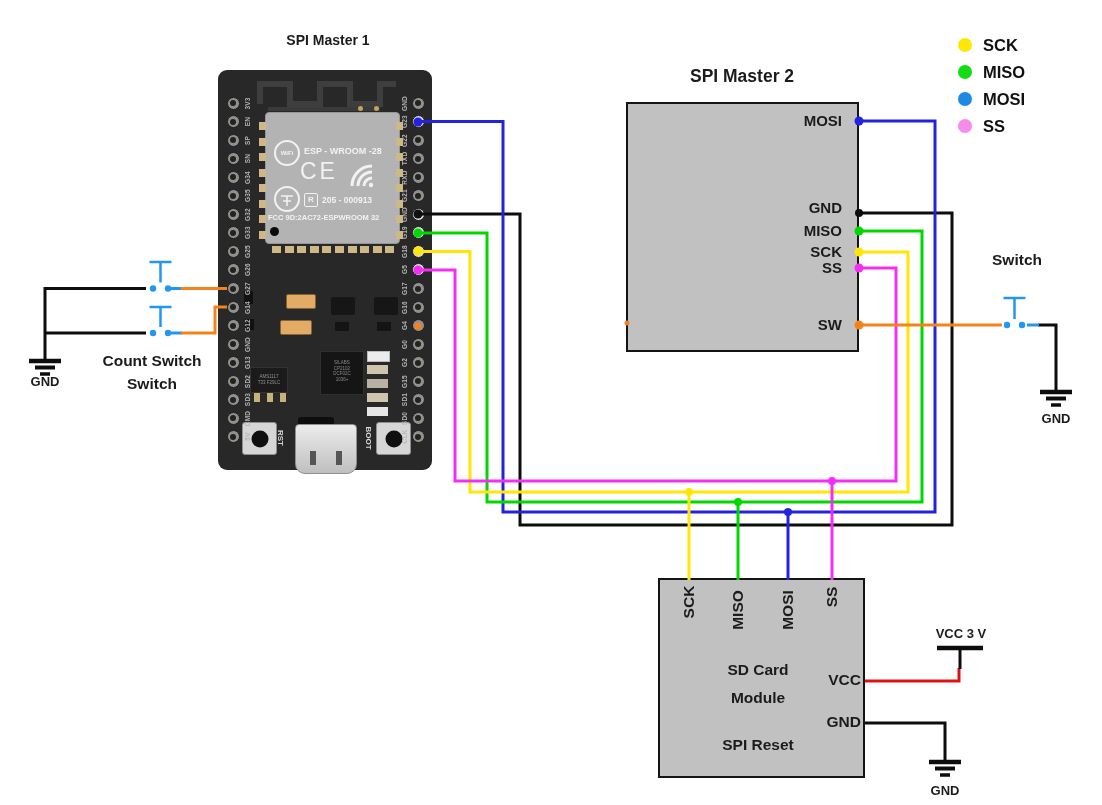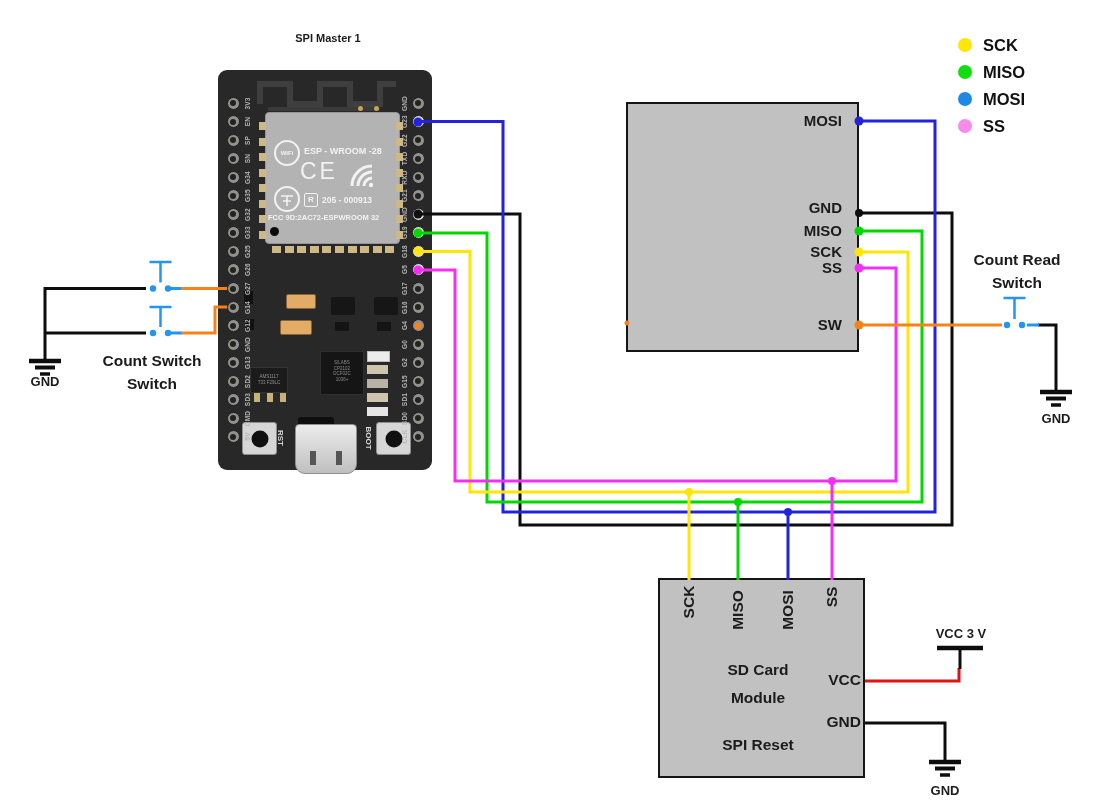--- a/index.html
+++ b/index.html
@@ -25,21 +25,22 @@
   .sdlab{position:absolute;width:150px;text-align:right;font-weight:bold;font-size:15.5px;color:#1b1b1b;}
   .legend-row{position:absolute;display:flex;align-items:center;gap:11px;height:22px;}
   .legend-dot{width:14px;height:14px;border-radius:50%;}
   .legend-txt{font-size:16.5px;font-weight:bold;color:#111;}
 </style>
 </head>
 <body>
 
 <div id="canvas">
 
-  <div class="lbl ctr" style="left:238px;top:32px;width:180px;font-size:11px;">SPI Master 1</div>
+  <div class="lbl ctr" style="left:238px;top:32px;width:180px;font-size:14px;">SPI Master 1</div>
+  <div class="lbl ctr" style="left:652px;top:66px;width:180px;font-size:17.5px;">SPI Master 2</div>
 
   <div id="legend" class="abs" style="left:958px;top:30px;width:130px;">
       <div class="legend-row" style="position: absolute; left: 0px; top: 4px;">
         <div class="legend-dot" style="background: rgb(255, 230, 8);"></div>
         <span class="legend-txt">SCK</span>
       </div>
       <div class="legend-row" style="position: absolute; left: 0px; top: 31px;">
         <div class="legend-dot" style="background: rgb(18, 220, 18);"></div>
         <span class="legend-txt">MISO</span>
       </div>
@@ -74,21 +75,20 @@
       <div class="rlab" style="left: 802px; top: 589px; width: 60px; height: 16px; font-size: 15.5px;">SS</div>
       <div class="sdlab" style="left: 711px; top: 671px;">VCC</div>
       <div class="sdlab" style="left: 711px; top: 713px;">GND</div>
     </div>
 
   <div class="lbl ctr" style="left:52px;top:349px;width:200px;font-size:15.5px;line-height:23px;">
     <div>Count Switch</div>
     <div>Switch</div>
   </div>
   <div class="lbl ctr" style="left:937px;top:248px;width:160px;font-size:15.5px;line-height:23px;">
-    <div>Count Read</div>
     <div>Switch</div>
   </div>
 
   <div class="lbl ctr" style="left:916px;top:626px;width:90px;font-size:13px;">VCC 3 V</div>
 
   <div id="esp-board">
     <svg class="abs" style="left:28px;top:4px;" width="160" height="34">
       <path d="M14,30 L14,10 L44,10 L44,30 L74,30 L74,10 L104,10 L104,30 L134,30 L134,10 L150,10" fill="none" stroke="#3E3E3E" stroke-width="6"></path>
     </svg>
     <div class="comp" style="left:50px;top:37px;width:112px;height:4px;background:#3a3a3a;"></div>

